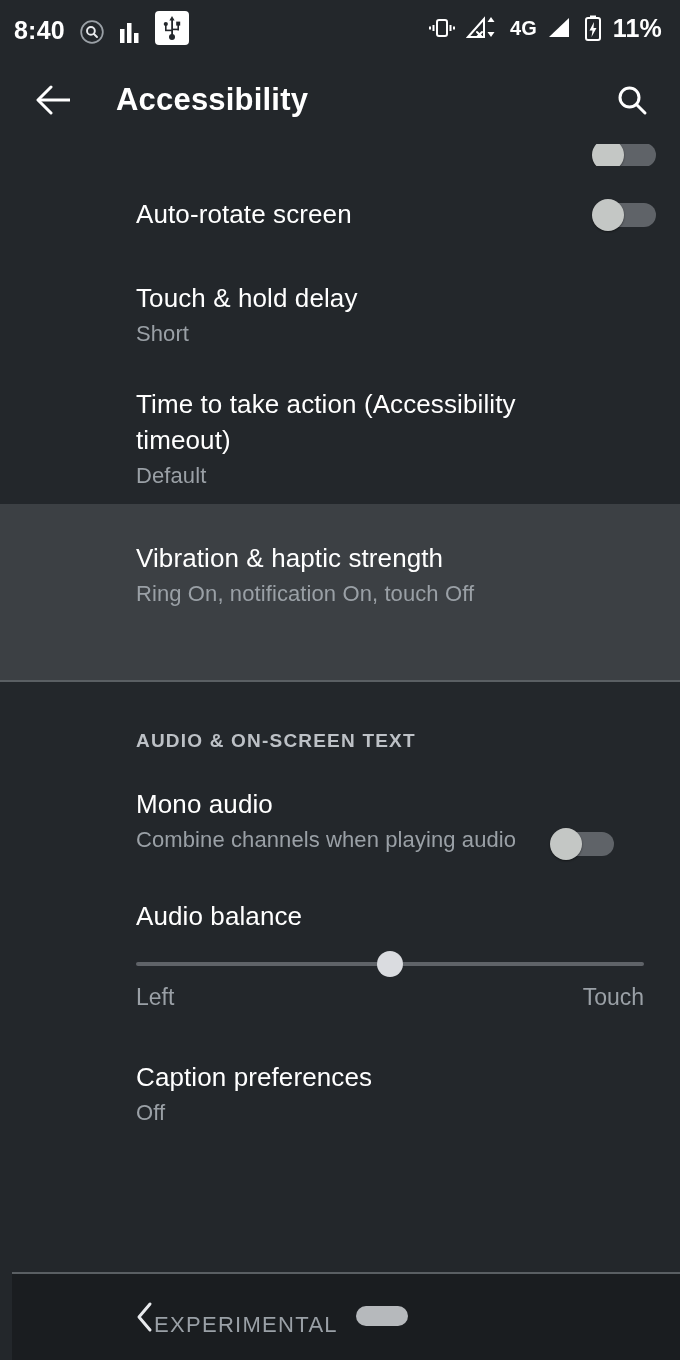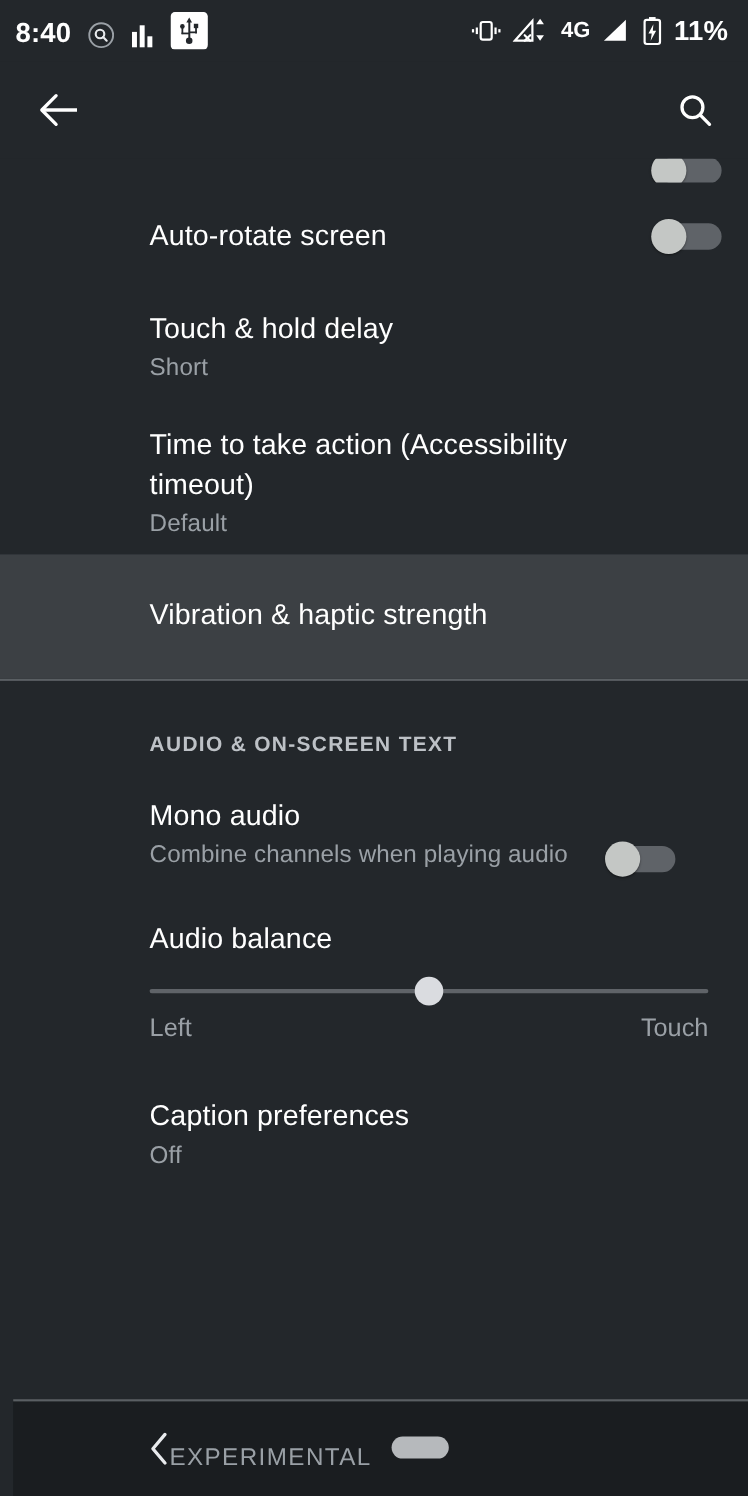--- a/index.html
+++ b/index.html
@@ -192,20 +192,21 @@
 
 <div class="header">
   <div class="back-btn">
     <span class="ic">
       <svg width="38" height="30" viewBox="0 0 38 30">
         <line x1="3" y1="15" x2="35" y2="15" stroke="#ffffff" stroke-width="3"></line>
         <polyline points="16,2 3,15 16,28" fill="none" stroke="#ffffff" stroke-width="3" stroke-linecap="round" stroke-linejoin="round"></polyline>
       </svg>
     </span>
   </div>
+  <div class="page-title">Accessibility</div>
   <div class="search-btn">
     <span class="ic">
       <svg width="34" height="34" viewBox="0 0 34 34">
         <circle cx="14.5" cy="14.5" r="9.5" fill="none" stroke="#ffffff" stroke-width="3"></circle>
         <line x1="21.5" y1="21.5" x2="30" y2="30" stroke="#ffffff" stroke-width="3" stroke-linecap="round"></line>
       </svg>
     </span>
   </div>
 </div>
 
@@ -236,23 +237,24 @@
     </div>
   </div>
 
   <div class="row" style="height:138px; padding-top:20px; padding-right:86px;">
     <div class="row-texts">
       <div class="row-title">Time to take action (Accessibility timeout)</div>
       <div class="row-sub">Default</div>
     </div>
   </div>
 
-  <div class="row highlight" style="height:113px; padding-top:36px;">
+  <div class="row highlight" style="height:176px; padding-top:36px;">
     <div class="row-texts">
       <div class="row-title">Vibration &amp; haptic strength</div>
+      <div class="row-sub">Ring On, notification On, touch Off</div>
     </div>
   </div>
 
   <div class="divider"></div>
 
   <div class="section-head" style="padding-top:48px;">AUDIO &amp; ON-SCREEN TEXT</div>
 
   <div class="row" style="height:140px; padding-top:34px; padding-right:12px;">
     <div class="row-texts" style="max-width:392px;">
       <div class="row-title">Mono audio</div>

